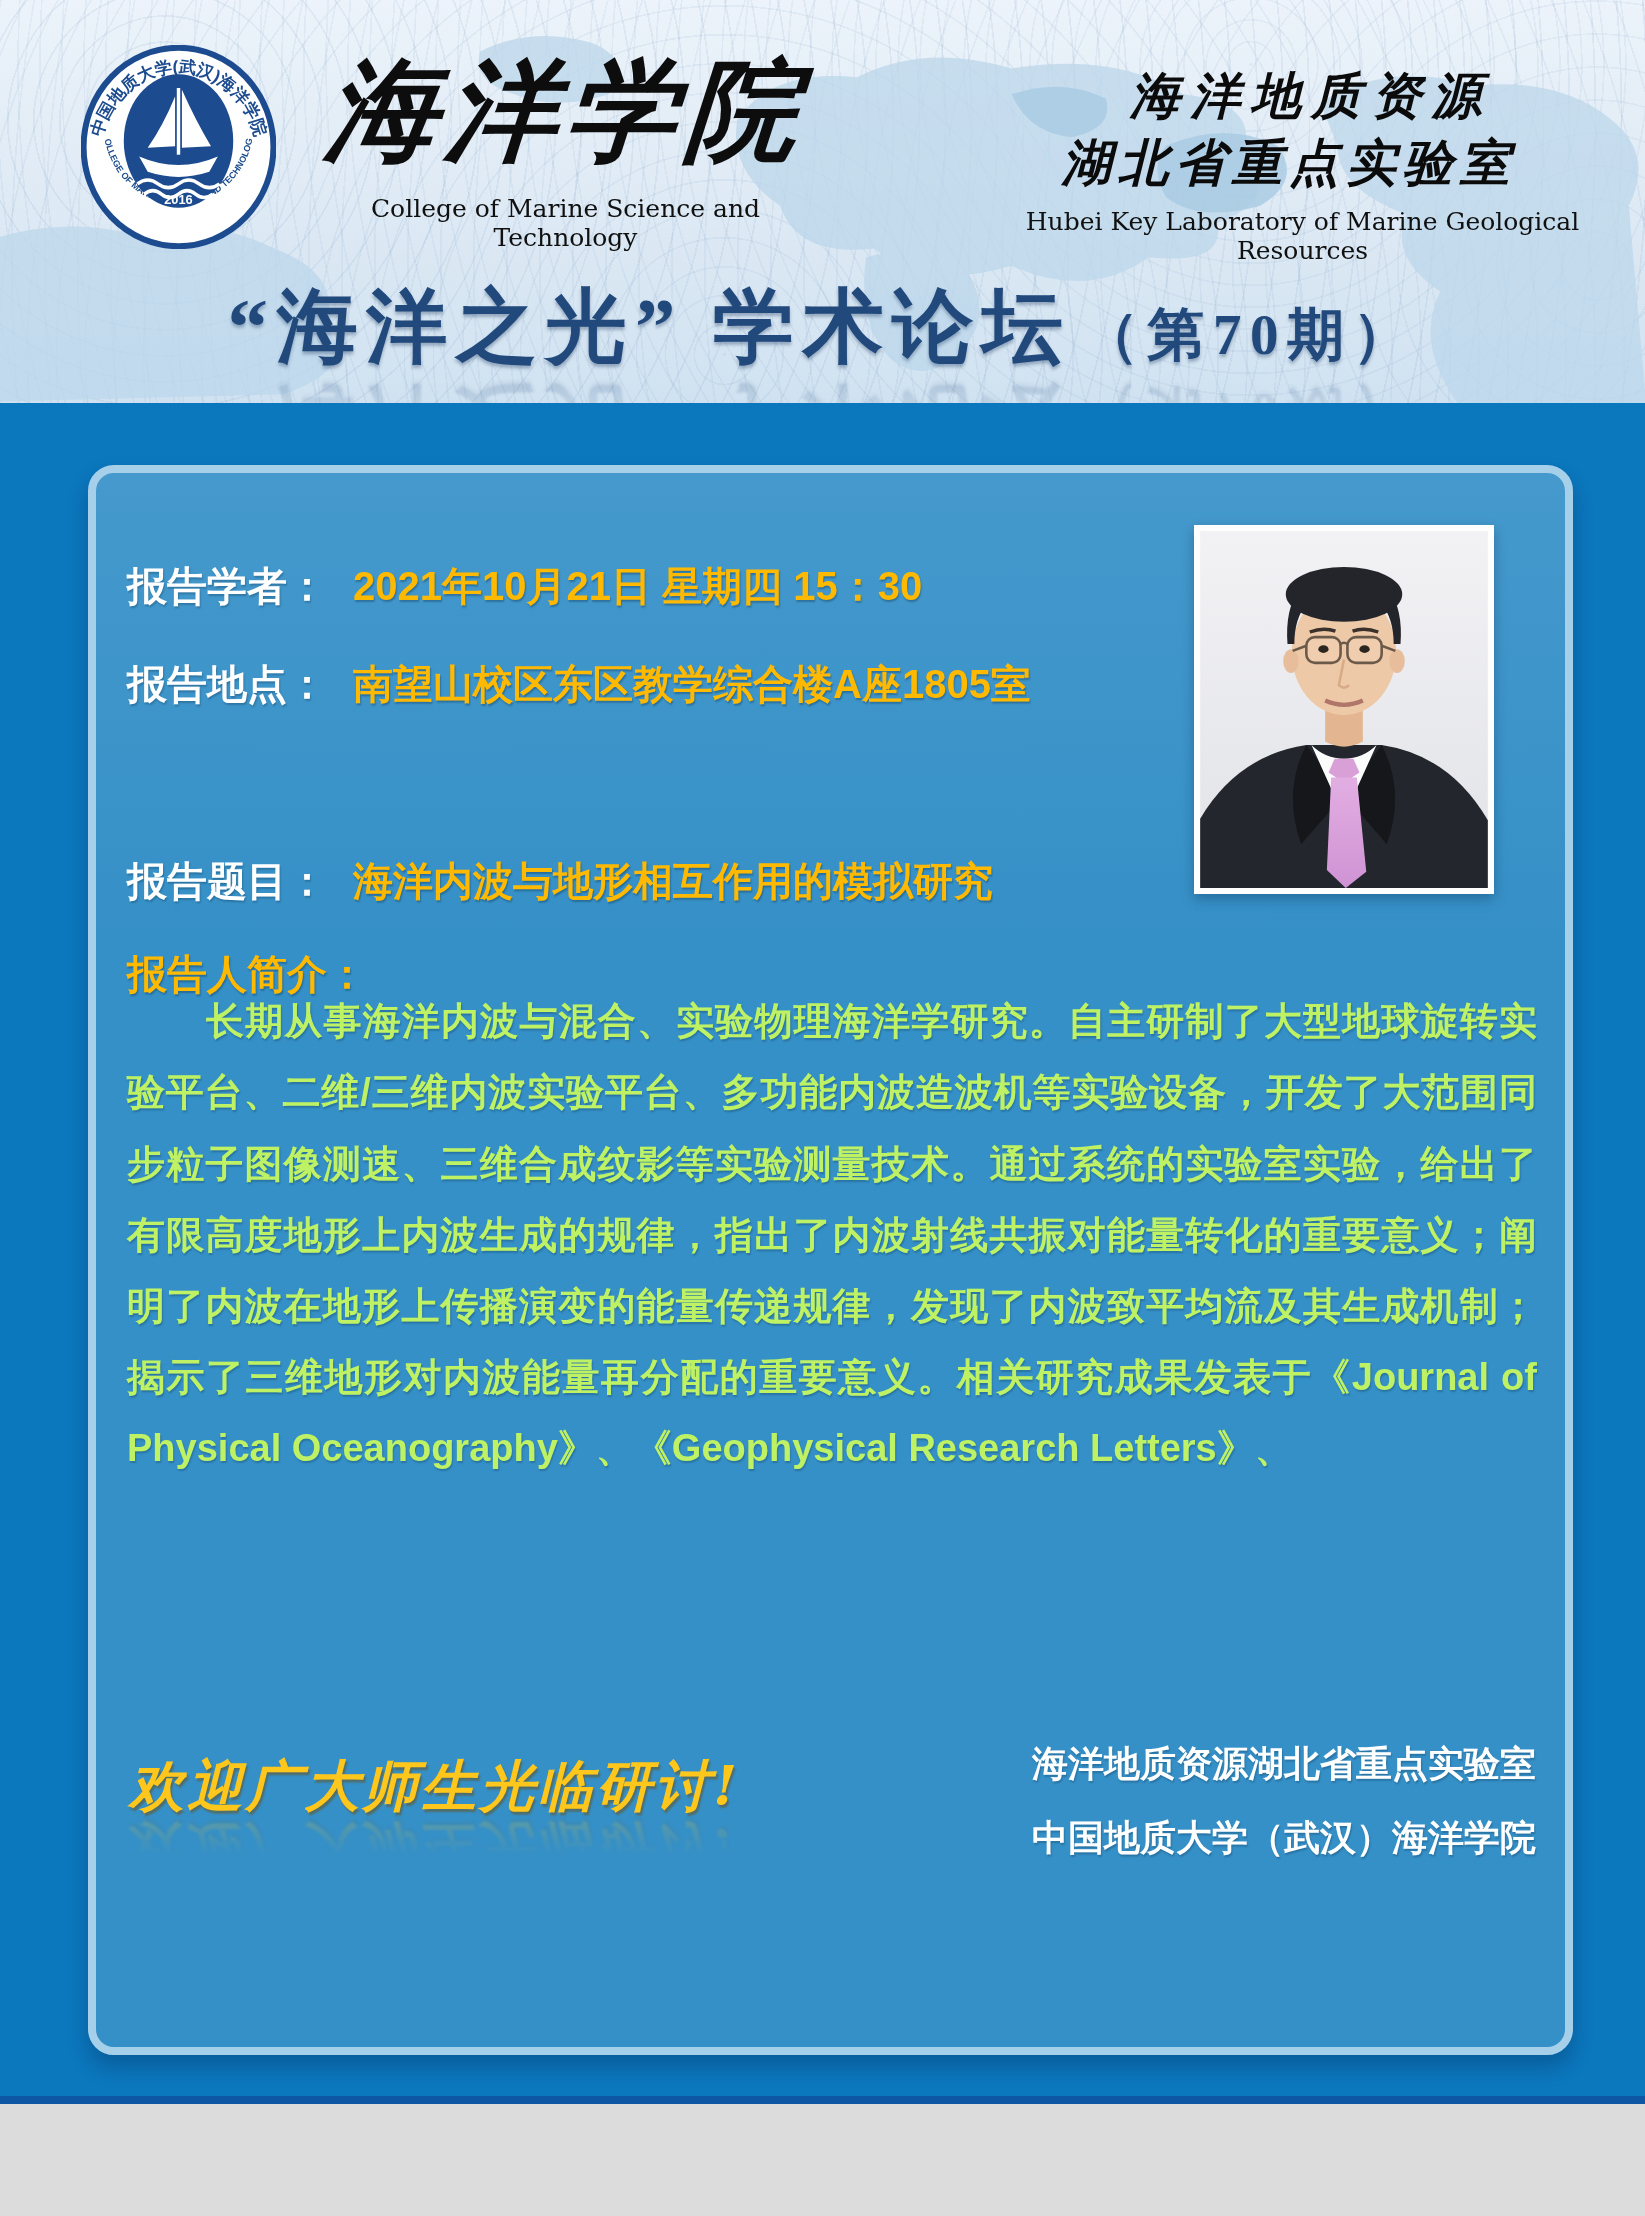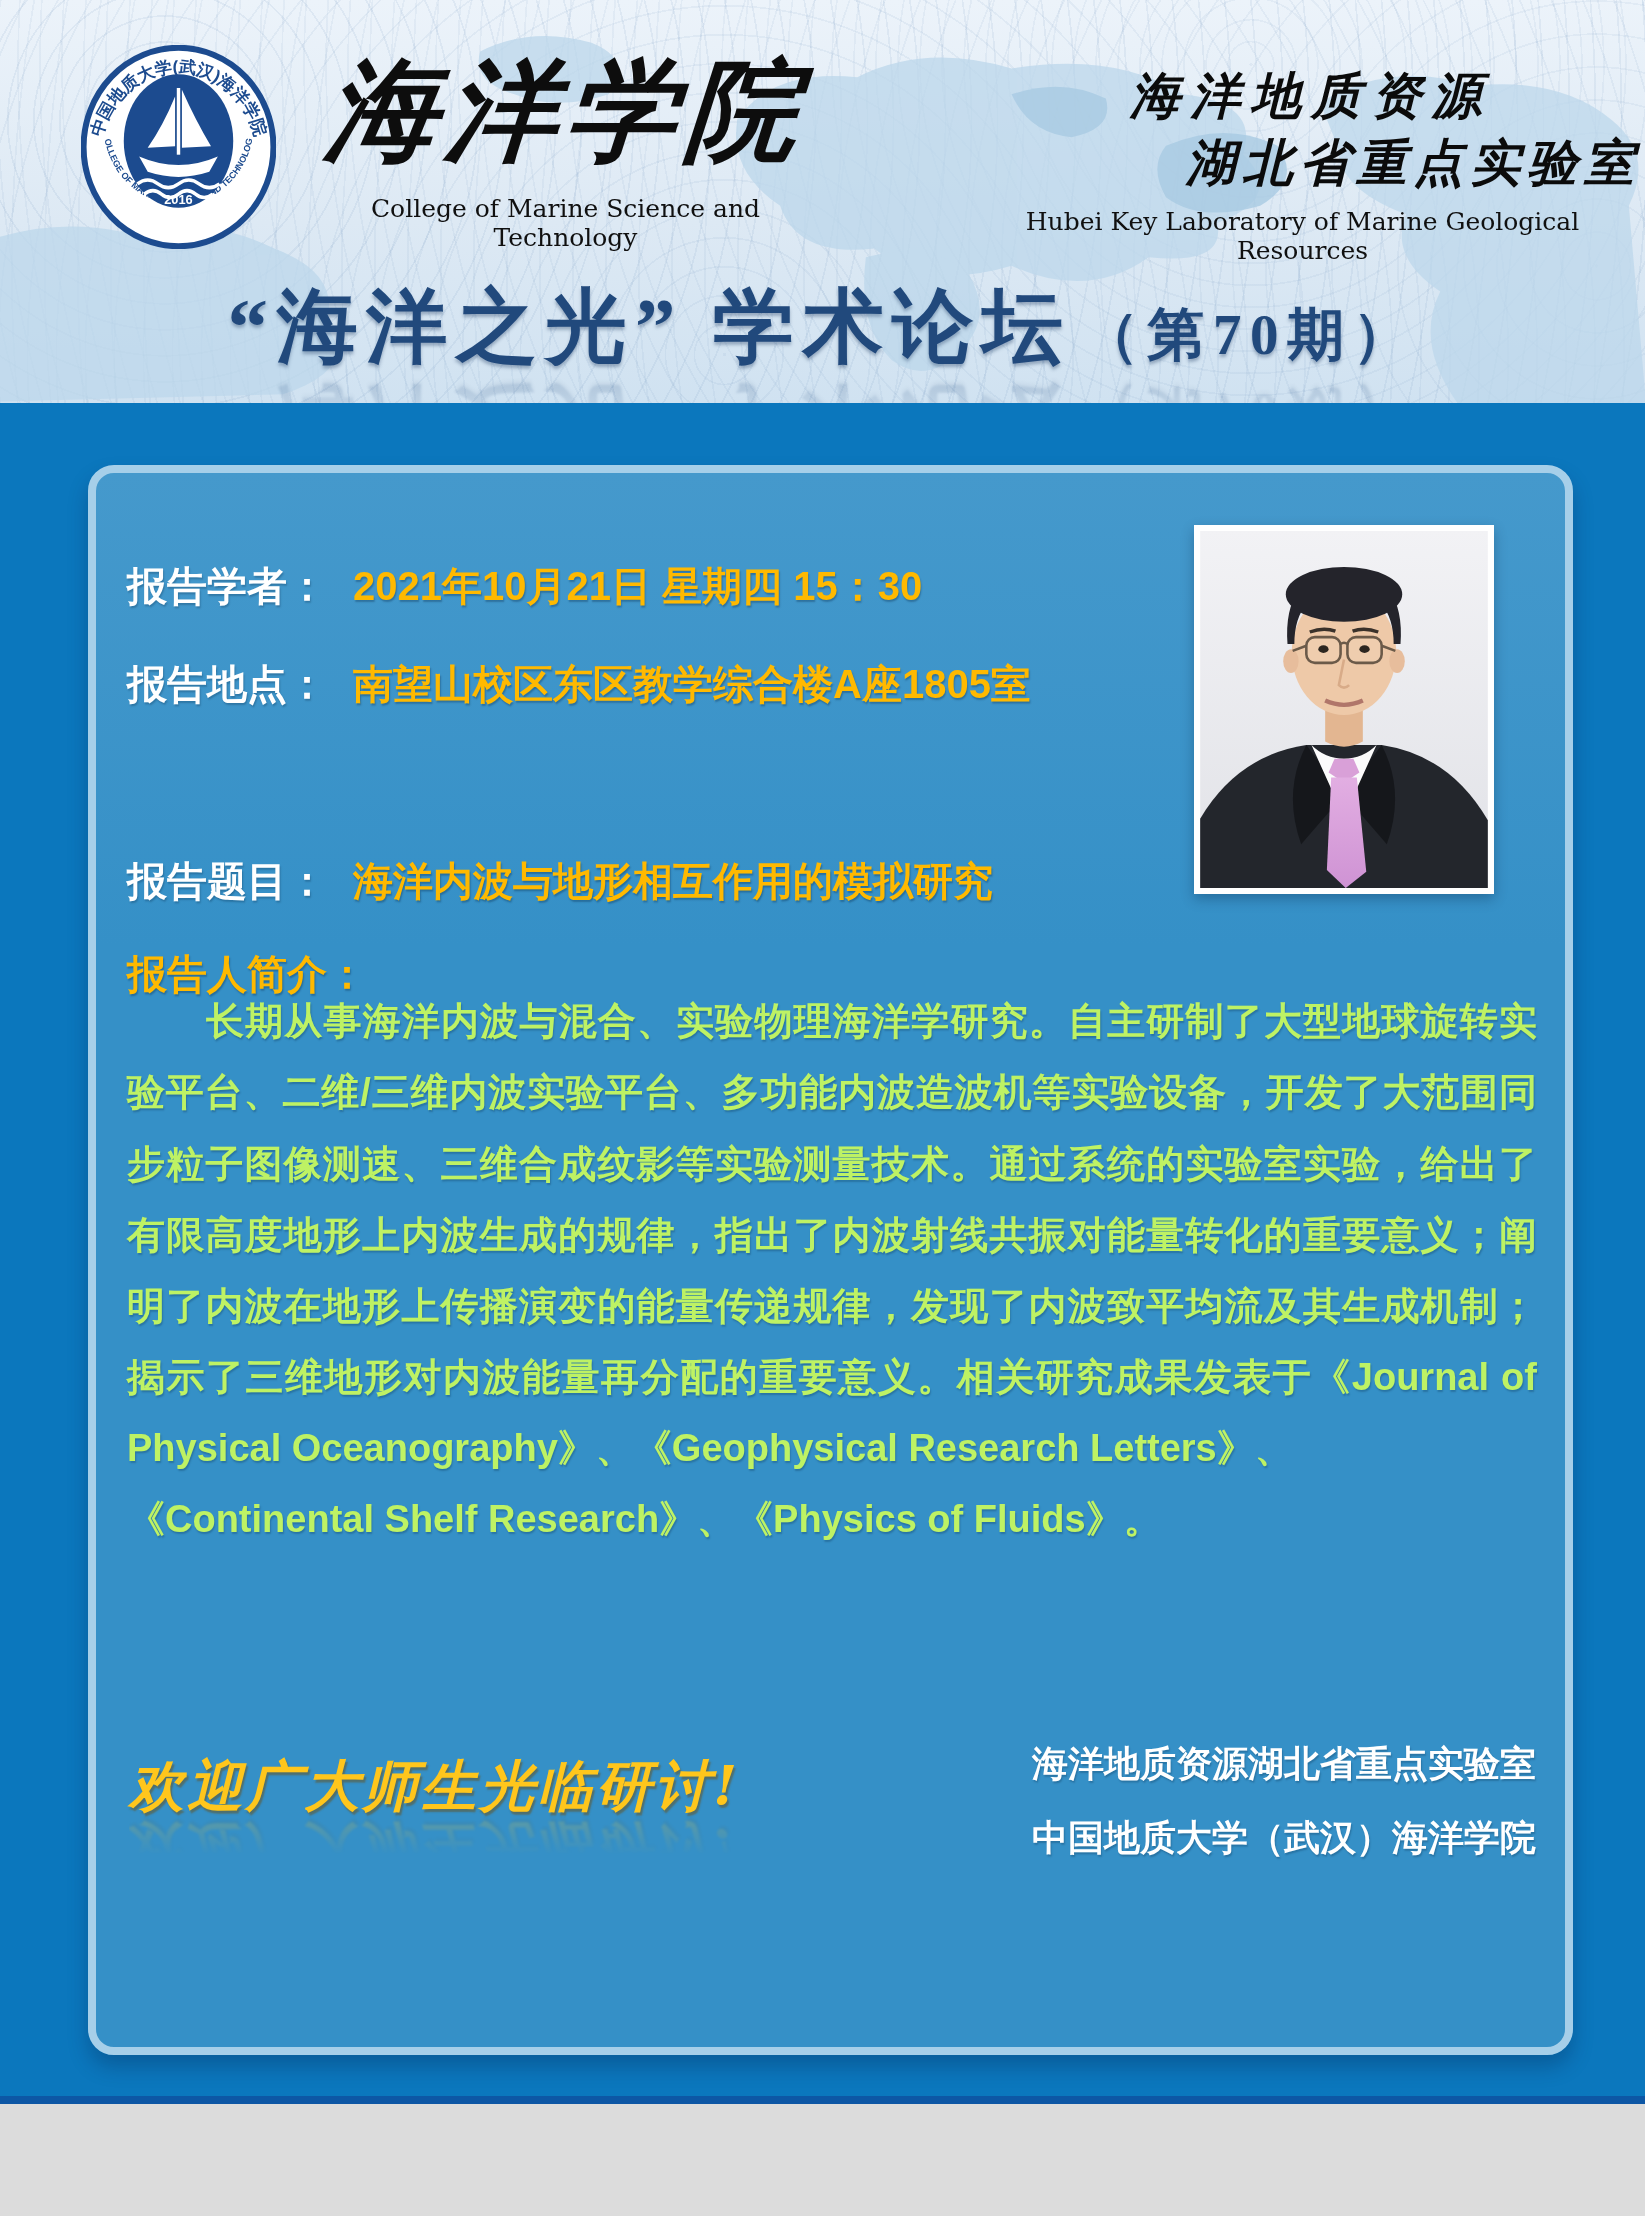--- a/index.html
+++ b/index.html
@@ -18,21 +18,21 @@
   .map{position:absolute;inset:0;}
   .logo{position:absolute;left:81px;top:45px;width:195px;height:204px;}
   .college-cn{position:absolute;left:309px;top:29px;width:514px;height:163px;
     font-family:"DejaVu Serif",serif;font-style:italic;font-weight:900;font-size:111px;
     line-height:163px;color:#0d0d0d;text-align:center;letter-spacing:8.6px;transform:skewX(-4deg);}
   .college-en{position:absolute;left:304px;top:194px;width:523px;text-align:center;
     font-family:"DejaVu Serif",serif;font-size:25px;color:#101010;}
   .lab1{position:absolute;left:994px;top:63px;width:634px;text-align:center;
     font-family:"DejaVu Serif",serif;font-style:italic;font-weight:900;font-size:50px;
     color:#0b0b0b;letter-spacing:10.3px;}
-  .lab2{position:absolute;left:1007px;top:130px;width:634px;text-align:right;
+  .lab2{position:absolute;left:972px;top:130px;width:634px;text-align:center;
     font-family:"DejaVu Serif",serif;font-style:italic;font-weight:900;font-size:50px;
     color:#0b0b0b;letter-spacing:6.9px;}
   .laben{position:absolute;left:964px;top:207px;width:677px;text-align:center;
     font-family:"DejaVu Serif",serif;font-size:25px;color:#101010;}
   .forum-title{position:absolute;left:0;top:273px;width:1646px;text-align:center;
     font-family:Liberation Serif, serif;font-weight:900;color:#21497c;letter-spacing:8.6px;
     white-space:nowrap;text-shadow:0 3.4px 3.4px rgba(25,55,95,.35);}
   .forum-title .big{font-size:81px;}
   .forum-title .issue{font-size:57px;margin-left:10.3px;}
   .reflect{transform:scaleY(-1);opacity:.28;filter:blur(0.9px);pointer-events:none;
@@ -193,21 +193,20 @@
   </div>
 
   <div class="bio-head">报告人简介：</div>
   <div class="bio-line j indent" style="top:999px">长期从事海洋内波与混合、实验物理海洋学研究。自主研制了大型地球旋转实</div>
   <div class="bio-line j" style="top:1070px">验平台、二维/三维内波实验平台、多功能内波造波机等实验设备，开发了大范围同</div>
   <div class="bio-line j" style="top:1142px">步粒子图像测速、三维合成纹影等实验测量技术。通过系统的实验室实验，给出了</div>
   <div class="bio-line j" style="top:1213px">有限高度地形上内波生成的规律，指出了内波射线共振对能量转化的重要意义；阐</div>
   <div class="bio-line j" style="top:1284px">明了内波在地形上传播演变的能量传递规律，发现了内波致平均流及其生成机制；</div>
   <div class="bio-line j" style="top:1355px">揭示了三维地形对内波能量再分配的重要意义。相关研究成果发表于《Journal of</div>
   <div class="bio-line" style="top:1426px">Physical Oceanography》、《Geophysical Research Letters》、</div>
-  <div class="bio-line" style="top:1497px">《Continental Shelf Research》、《Physics of Fluids》。</div>
 
   <div class="welcome">欢迎广大师生光临研讨!</div>
   <div class="welcome reflect" aria-hidden="true">欢迎广大师生光临研讨!</div>
   <div class="org org1">海洋地质资源湖北省重点实验室</div>
   <div class="org org2">中国地质大学（武汉）海洋学院</div>
 
   <div class="navy-strip"></div>
   <div class="gray-footer"></div>
 </div>
 

